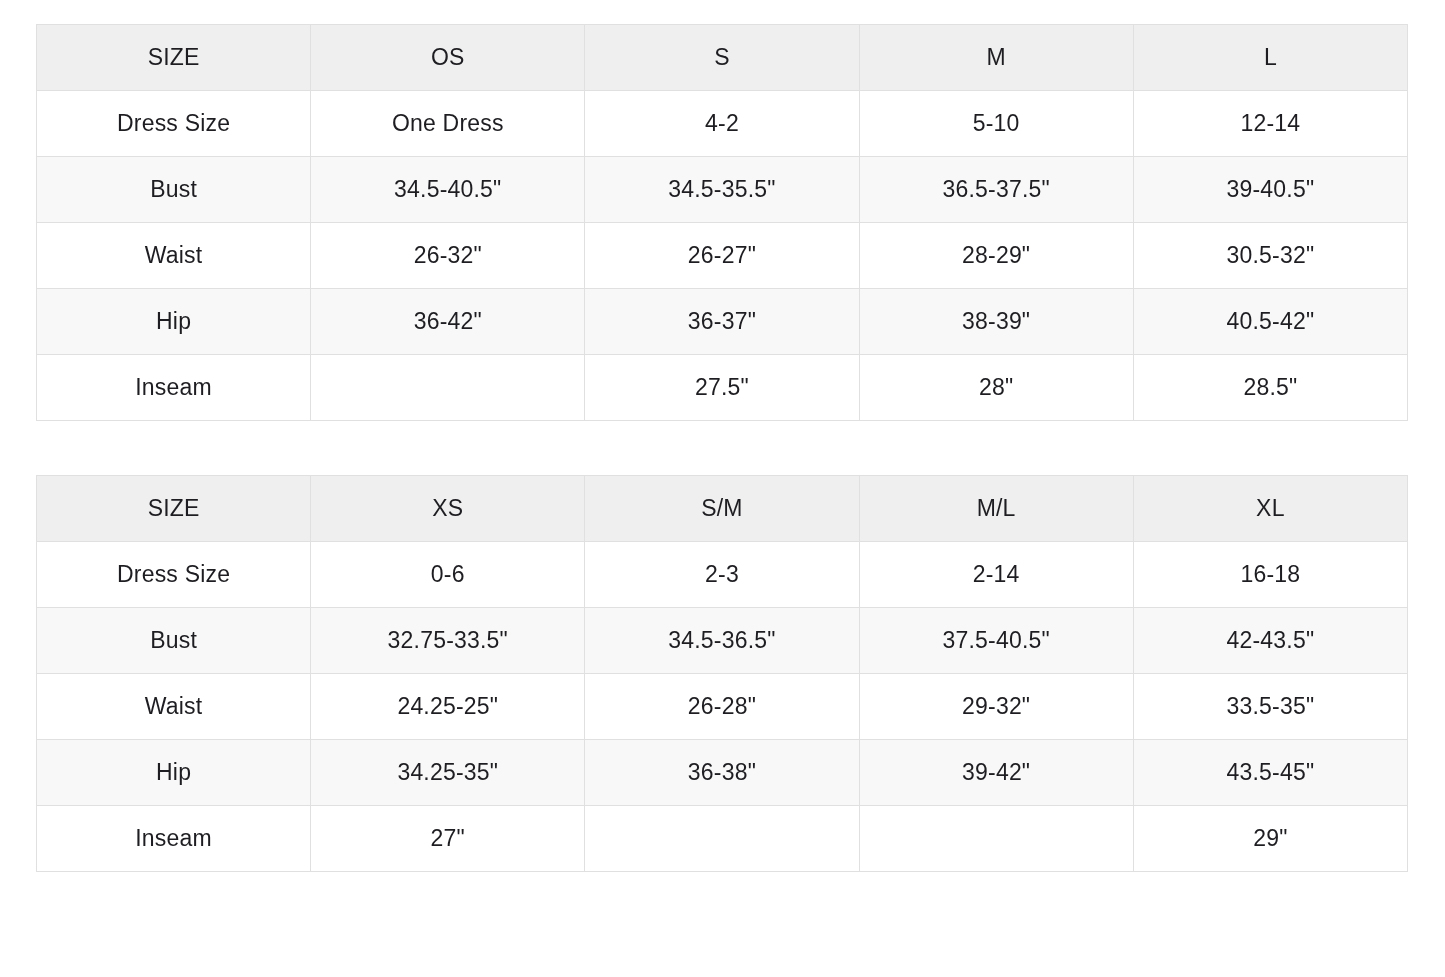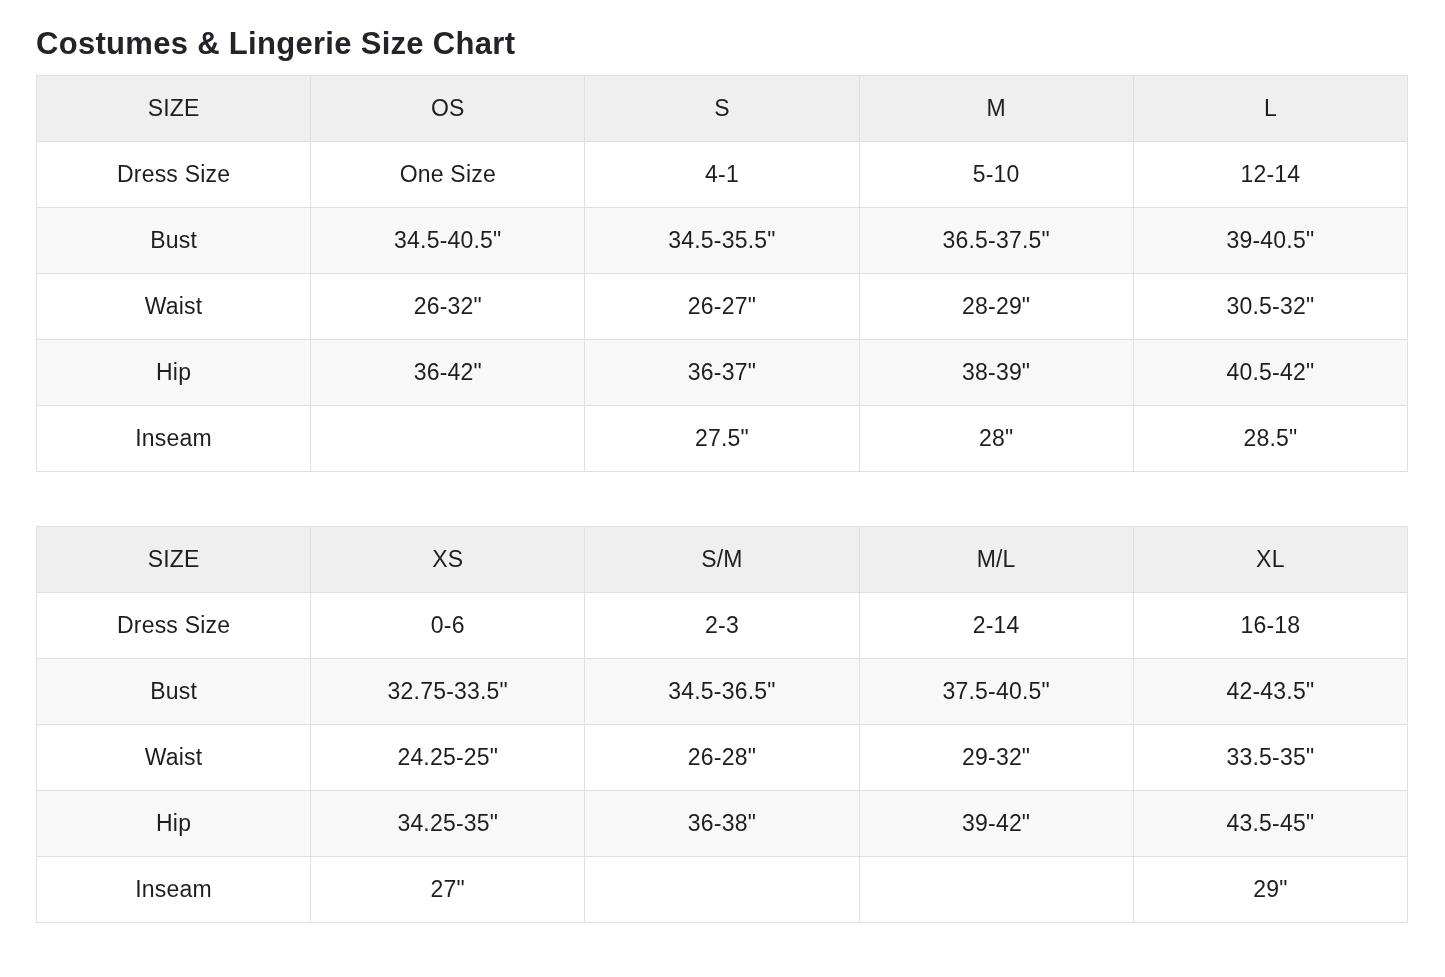--- a/index.html
+++ b/index.html
@@ -47,37 +47,36 @@
   table.size-chart tbody tr:nth-child(odd) td {
     background: #ffffff;
   }
   .table-gap { height: 54px; }
 </style>
 </head>
 <body>
 
 <div class="page">
 
-  <h1 class="title">Costumes &amp; Lingerie Size Chart</h1>
 
   <table class="size-chart">
     <thead>
       <tr>
         <th>SIZE</th>
         <th>OS</th>
         <th>S</th>
         <th>M</th>
         <th>L</th>
       </tr>
     </thead>
     <tbody>
       <tr>
         <td>Dress Size</td>
-        <td>One Size</td>
-        <td>4-1</td>
+        <td>One Dress</td>
+        <td>4-2</td>
         <td>5-10</td>
         <td>12-14</td>
       </tr>
       <tr>
         <td>Bust</td>
         <td>34.5-40.5"</td>
         <td>34.5-35.5"</td>
         <td>36.5-37.5"</td>
         <td>39-40.5"</td>
       </tr>

